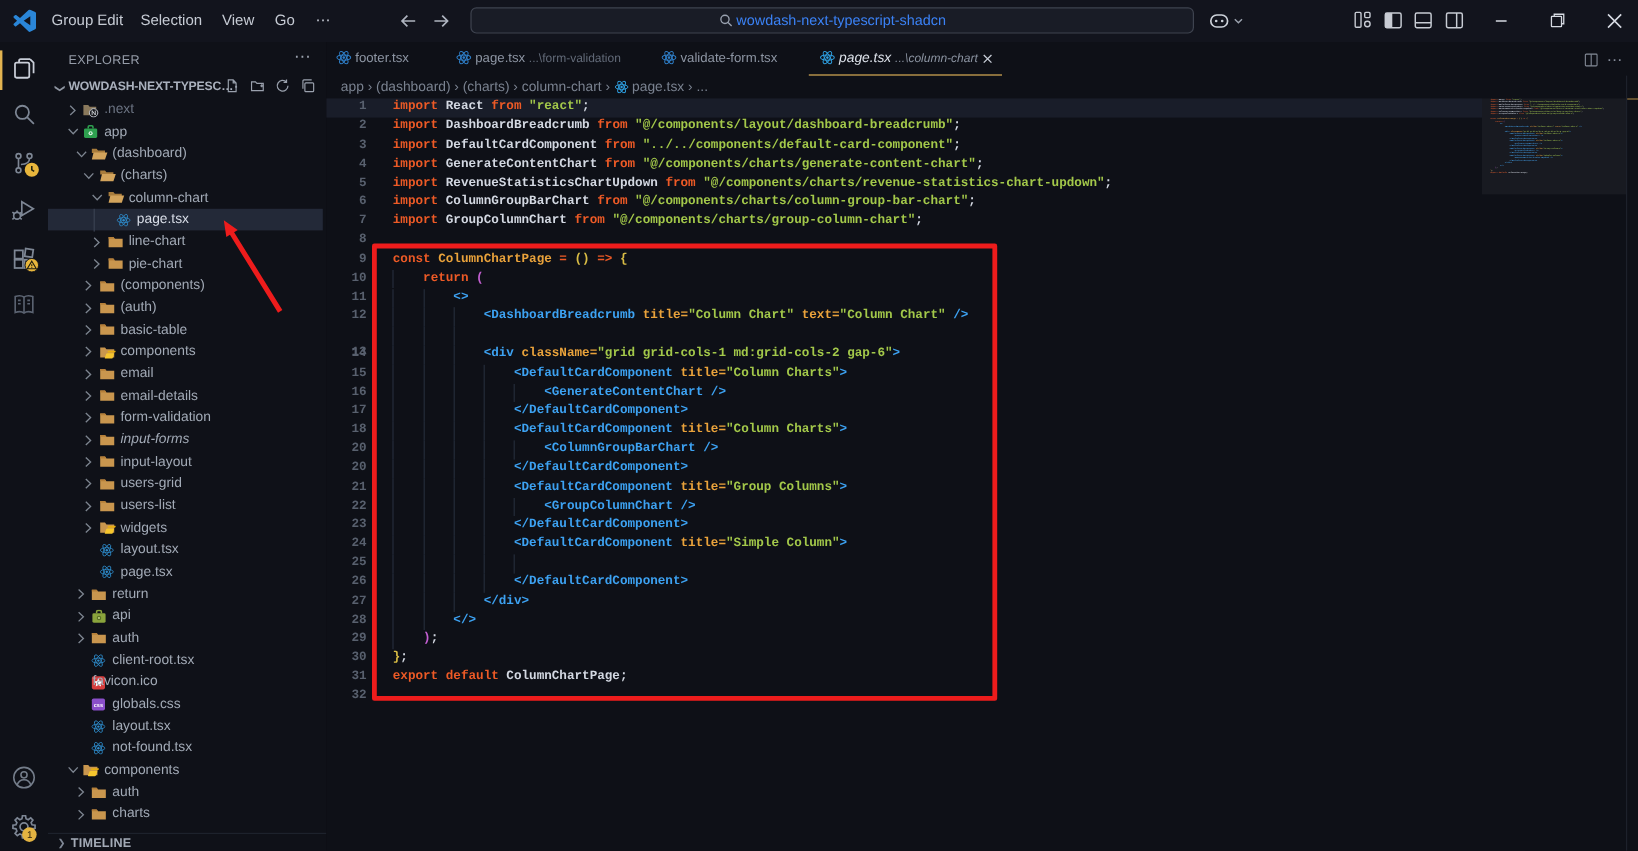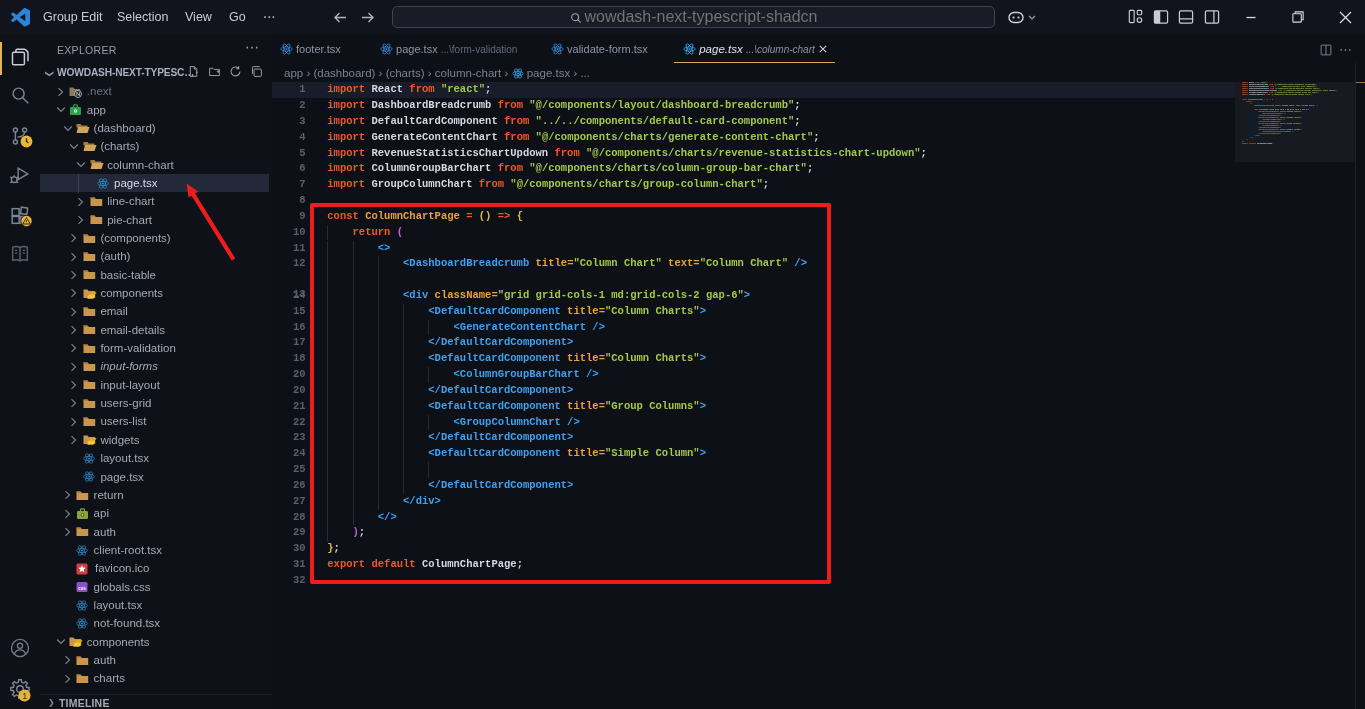--- a/index.html
+++ b/index.html
@@ -1,19 +1,19 @@
 <!DOCTYPE html>
 <html><head><meta charset="utf-8"><style>
 * { margin:0; padding:0; box-sizing:border-box; }
 html,body { width:1365px; height:709px; overflow:hidden; background:#0f1118; font-family:"Liberation Sans",sans-serif; }
 #stage { position:relative; width:1365px; height:709px; background:#0e1017; }
 
 #titlebar { position:absolute; left:0; top:0; width:1365px; height:35px; background:#12141d; }
 .menu { position:absolute; top:0; height:35px; line-height:35px; color:#c6cbd4; font-size:12.5px; }
-#searchbox { position:absolute; left:392px; top:6px; width:603px; height:22px; background:#191c26; border:1px solid #3e434f; border-radius:5px; color:#737373; font-size:16px; text-align:center; line-height:20px; }
+#searchbox { position:absolute; left:392px; top:6px; width:603px; height:22px; background:#191c26; border:1px solid #3e434f; border-radius:5px; color:#3b82f6; font-size:12px; text-align:center; line-height:20px; }
 
 #activitybar { position:absolute; left:0; top:35px; width:40px; height:674px; background:#0f1118; }
 
 #sidebar { position:absolute; left:40px; top:35px; width:232px; height:674px; background:#0f1118; }
 .tsel { position:absolute; left:40px; width:229px; height:18.4px; background:#232938; }
 .chev { position:absolute; width:10px; height:18.4px; line-height:18.4px; color:#8f96a2; font-size:8.5px; }
 .chev.down { transform:rotate(90deg); }
 .ticon { position:absolute; }
 .tname { position:absolute; height:18.4px; line-height:18.4px; color:#a2aab6; font-size:11.5px; white-space:nowrap; }
 
@@ -396,21 +396,21 @@
             <ellipse cx="6" cy="5.5" rx="5.4" ry="2.1" transform="rotate(60 6 5.5)"></ellipse>
             <ellipse cx="6" cy="5.5" rx="5.4" ry="2.1" transform="rotate(120 6 5.5)"></ellipse>
           </g>
           <circle cx="6" cy="5.5" r="1" fill="#2e8ccc"></circle>
         </svg>
 <div class="tname" style="left:93.6px;top:540.9px;">client-root.tsx</div>
 <svg class="ticon" style="left:76.1px;top:562.9px" width="12" height="12" viewBox="0 0 12 12">
           <rect x="0.5" y="0.5" width="11" height="11" rx="1.5" fill="#d63e3e"></rect>
           <path d="M6 2.2 l1.1 2.3 2.5 0.35 -1.8 1.75 0.45 2.5 -2.25 -1.2 -2.25 1.2 0.45 -2.5 -1.8 -1.75 2.5 -0.35 z" fill="#fff"></path>
         </svg>
-<div class="tname" style="left:95px;top:559.2px;">favicon.ico</div>
+<div class="tname" style="left:77px;top:559.2px;">favicon.ico</div>
 <svg class="ticon" style="left:76.1px;top:581.2px" width="12" height="12" viewBox="0 0 12 12">
           <rect x="0.5" y="1" width="11" height="10" rx="1.5" fill="#8a4fc9"></rect>
           <text x="6" y="8.5" font-size="4.6" fill="#fff" text-anchor="middle" font-family="Liberation Sans" font-weight="bold">css</text>
         </svg>
 <div class="tname" style="left:93.6px;top:577.6px;">globals.css</div>
 <svg class="ticon" style="left:76.1px;top:599.6px" width="12" height="11" viewBox="0 0 12 11">
           <g stroke="#2e8ccc" stroke-width="0.7" fill="none">
             <ellipse cx="6" cy="5.5" rx="5.4" ry="2.1"></ellipse>
             <ellipse cx="6" cy="5.5" rx="5.4" ry="2.1" transform="rotate(60 6 5.5)"></ellipse>
             <ellipse cx="6" cy="5.5" rx="5.4" ry="2.1" transform="rotate(120 6 5.5)"></ellipse>

